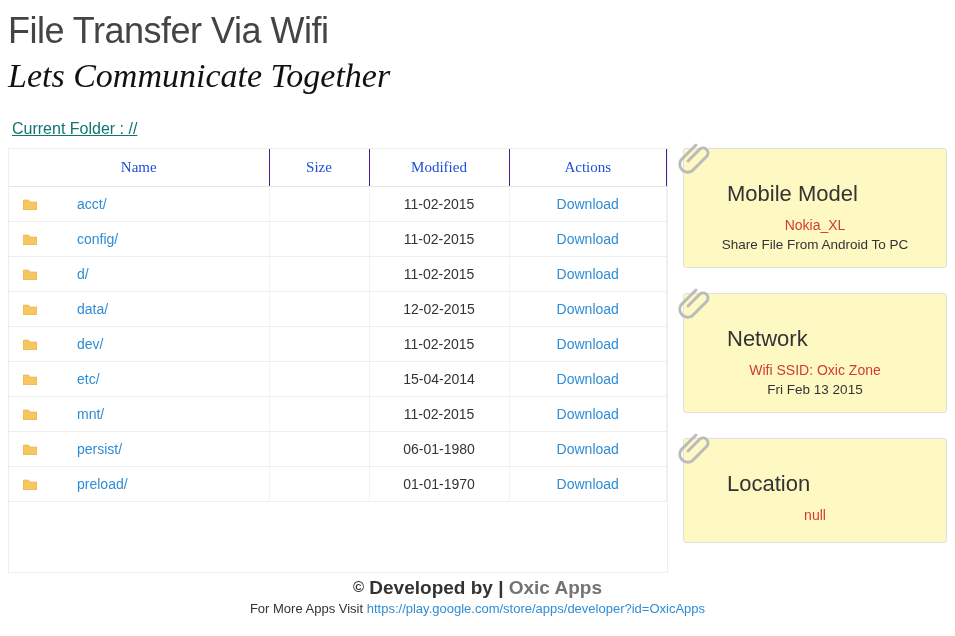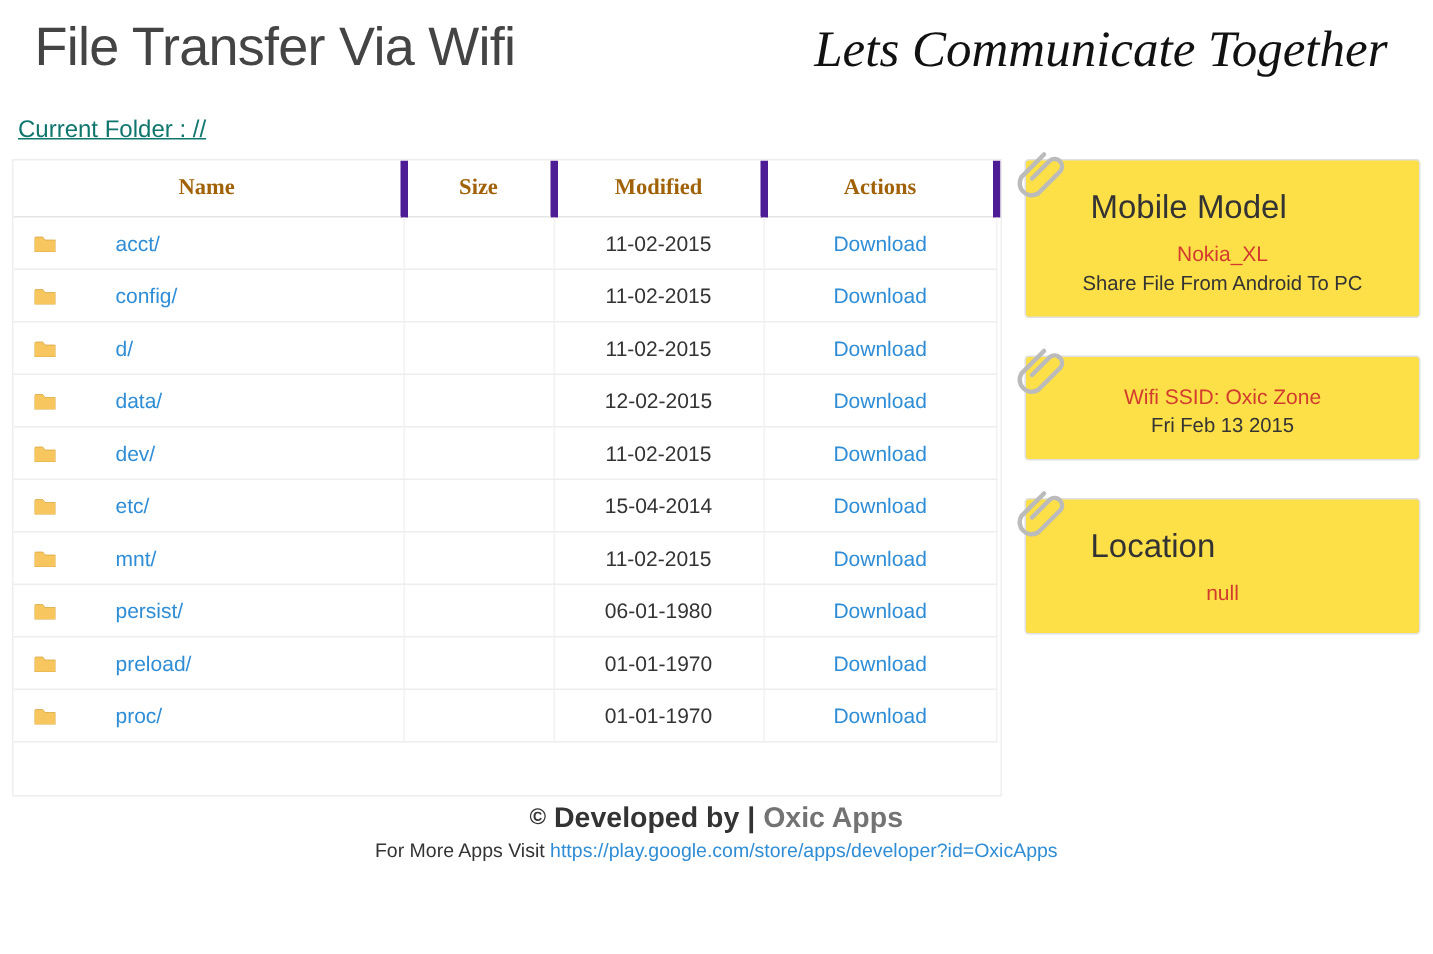--- a/index.html
+++ b/index.html
@@ -8,21 +8,22 @@
     background: #fff;
     width: 955px;
     height: 636px;
     overflow: hidden;
     color: #333;
   }
   .header {
     display: flex;
     justify-content: space-between;
     align-items: flex-start;
-    padding: 10px 20px 0 23px;
+    padding: 10px 20px 0 8px;
+    flex-direction: column;
   }
   .title-main {
     font-family: "Segoe UI Light", "Helvetica Neue", Arial, sans-serif;
     font-weight: 300;
     font-size: 36px;
     color: #444;
     letter-spacing: -0.5px;
   }
   .tagline {
     font-family: "Brush Script MT", "Segoe Script", cursive;
@@ -59,27 +60,27 @@
   .table-wrap::-webkit-scrollbar-track { background: #f0f0f0; border-left:1px solid #ddd;}
   .table-wrap::-webkit-scrollbar-thumb { background: #c2c2c2; border:1px solid #aaa;}
   .table-wrap::-webkit-scrollbar-button { background:#eee; border:1px solid #ccc; height:17px;}
   table {
     width: 100%;
     border-collapse: collapse;
     font-size: 14px;
   }
   thead th {
     font-family: Georgia, "Times New Roman", serif;
-    font-weight: bold;
+    font-weight: normal;
     font-size: 15px;
     padding: 10px 8px;
     border-bottom: 1px solid #e5e5e5;
-    border-right: 5px solid #4c1d95;
-    text-align: center;
-    color: #a16207;
+    border-right: 1px solid #4c1d95;
+    text-align: center;
+    color: #1d4ed8;
   }
   thead th:first-child { text-align: center; }
   tbody td {
     padding: 9px 8px;
     border-bottom: 1px solid #eee;
     border-right: 1px solid #f2f2f2;
     text-align: center;
     color: #333;
     font-size: 14px;
   }
@@ -107,22 +108,22 @@
   }
   .right {
     flex: 1;
     padding-left: 15px;
   }
   .card {
     position: relative;
     border: 1px solid #e0e0e0;
     border-radius: 3px;
     margin-bottom: 25px;
-    padding: 18px 15px 15px 15px;
-    background: #fde047;
+    padding: 32px 15px 15px 15px;
+    background: #fef9c3;
   }
   .clip {
     position: absolute;
     top: -14px;
     left: -10px;
     width: 40px;
     height: 40px;
   }
   .card-title {
     font-family: "Segoe UI Light","Helvetica Neue", Arial, sans-serif;
@@ -263,47 +264,40 @@
               <td><a class="dl-link">Download</a></td>
             </tr>
             <tr>
               <td class="name-cell"><svg class="folder-icon" viewBox="0 0 14 11">
                   <path d="M0 2 L0 11 L14 11 L14 3 L7 3 L5.5 1 L1 1 a1 1 0 0 0 -1 1 Z" fill="#f7c65f" stroke="#d6a53c" stroke-width="0.5"></path>
                 </svg><a class="name-link">preload/</a></td>
               <td></td>
               <td>01-01-1970</td>
               <td><a class="dl-link">Download</a></td>
             </tr>
-            <tr>
-              <td class="name-cell"><svg class="folder-icon" viewBox="0 0 14 11">
-                  <path d="M0 2 L0 11 L14 11 L14 3 L7 3 L5.5 1 L1 1 a1 1 0 0 0 -1 1 Z" fill="#f7c65f" stroke="#d6a53c" stroke-width="0.5"></path>
-                </svg><a class="name-link">proc/</a></td>
-              <td></td>
-              <td>01-01-1970</td>
-              <td><a class="dl-link">Download</a></td>
-            </tr>
           </tbody>
       </table>
     </div>
   </div>
 
   <div class="right">
     <div class="card">
       <svg class="clip" viewBox="0 0 40 40">
         <path d="M14 26 L26 14 a5 5 0 0 1 7 7 L18 36 a8 8 0 0 1 -11 -11 L22 10" fill="none" stroke="#bbb" stroke-width="3" stroke-linecap="round"></path>
       </svg>
       <div class="card-title">Mobile Model</div>
       <div class="card-val">Nokia_XL</div>
       <div class="card-sub">Share File From Android To PC</div>
     </div>
 
     <div class="card">
       <svg class="clip" viewBox="0 0 40 40">
         <path d="M14 26 L26 14 a5 5 0 0 1 7 7 L18 36 a8 8 0 0 1 -11 -11 L22 10" fill="none" stroke="#bbb" stroke-width="3" stroke-linecap="round"></path>
       </svg>
+      <div class="card-title">Network</div>
       <div class="card-val">Wifi SSID: Oxic Zone</div>
       <div class="card-sub">Fri Feb 13 2015</div>
     </div>
 
     <div class="card">
       <svg class="clip" viewBox="0 0 40 40">
         <path d="M14 26 L26 14 a5 5 0 0 1 7 7 L18 36 a8 8 0 0 1 -11 -11 L22 10" fill="none" stroke="#bbb" stroke-width="3" stroke-linecap="round"></path>
       </svg>
       <div class="card-title">Location</div>
       <div class="card-val">null</div>

